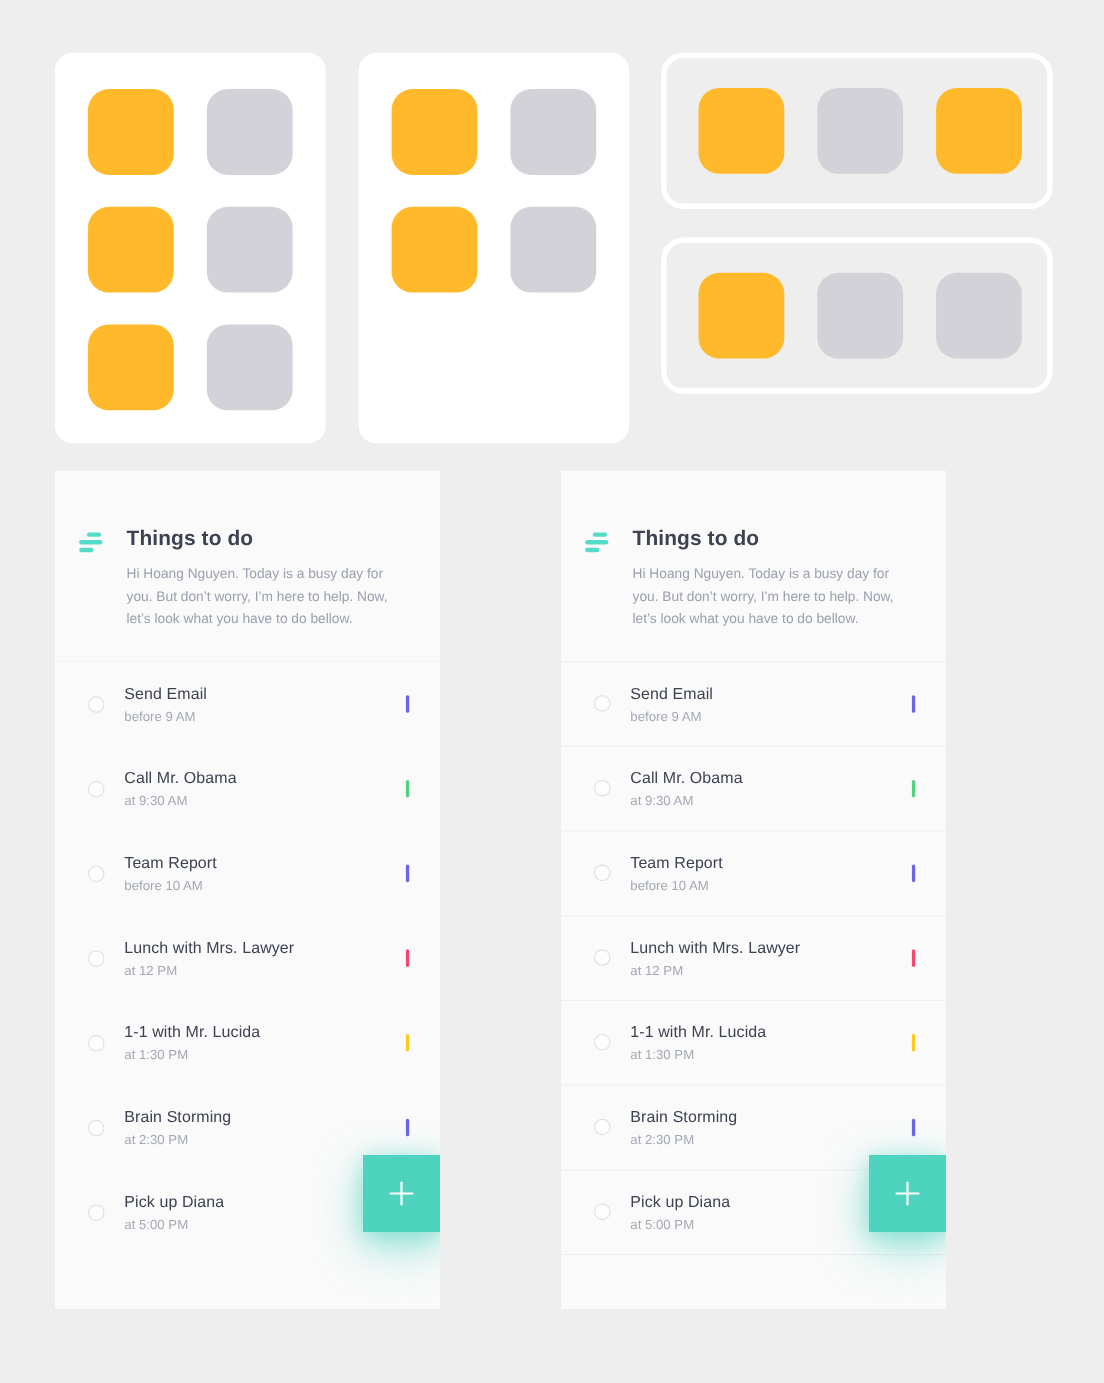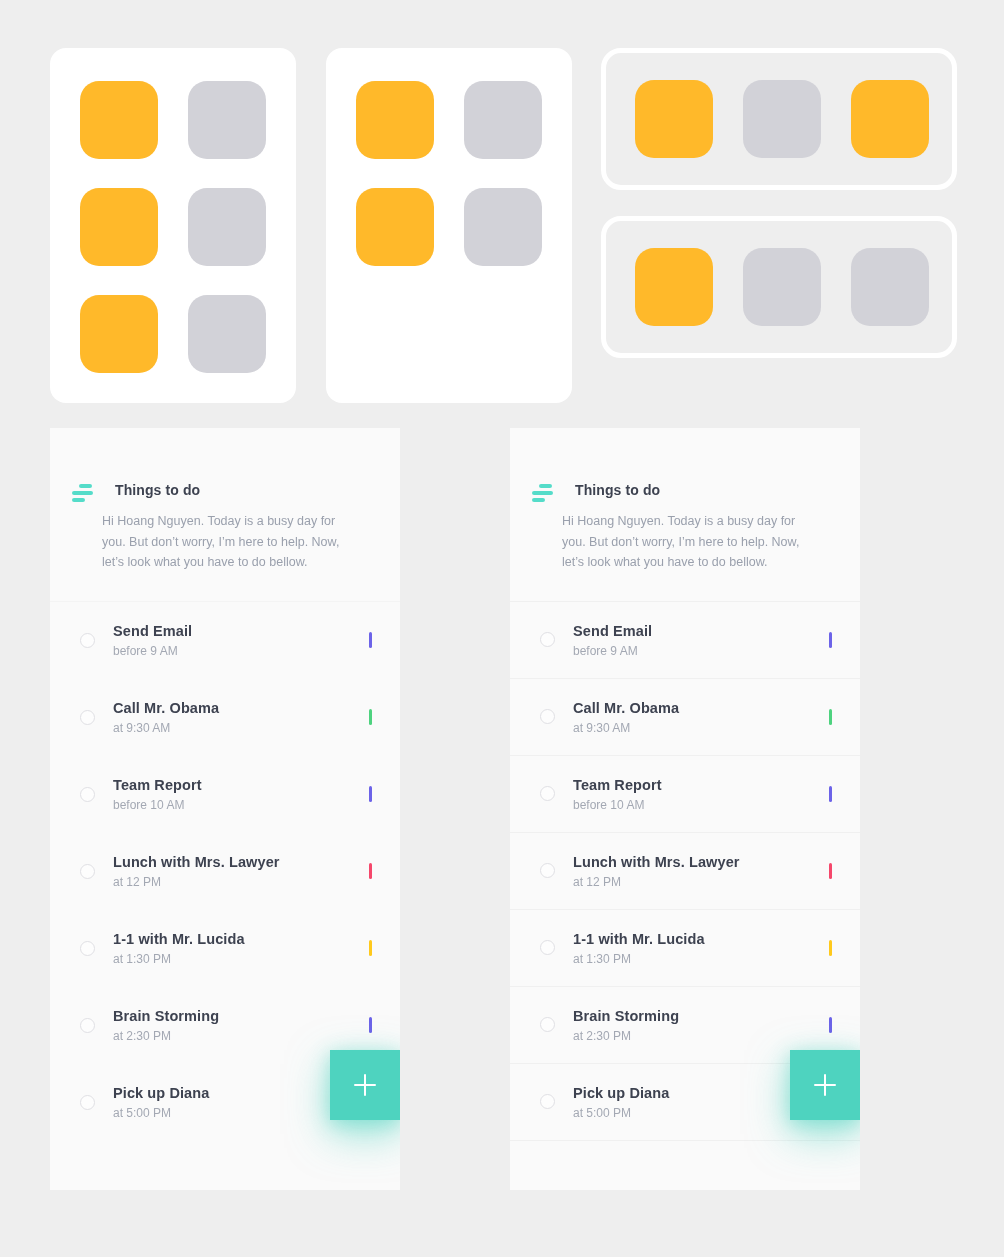--- a/index.html
+++ b/index.html
@@ -92,29 +92,29 @@
     height: 4px;
     border-radius: 2px;
     background: #55dcc9;
     margin-bottom: 3px;
   }
   .menu-icon i:nth-child(1) { width: 13px; margin-left: 7px; }
   .menu-icon i:nth-child(2) { width: 21px; margin-left: 0px; }
   .menu-icon i:nth-child(3) { width: 13px; margin-left: 0px; }
 
   .panel-title {
-    font-size: 14px;
+    font-size: 19px;
     font-weight: bold;
     color: #3d4250;
     letter-spacing: .1px;
     margin-left: 35px;
     line-height: 20px;
   }
   .panel-sub {
-    margin-left: 22px;
+    margin-left: 35px;
     margin-top: 11px;
     font-size: 12.5px;
     line-height: 20.5px;
     color: #9aa0ad;
     max-width: 252px;
   }
 
   
   .todo-list { display: block; }
 
@@ -132,21 +132,21 @@
     width: 15px; height: 15px;
     border-radius: 50%;
     border: 1.3px solid #e0e0e4;
     background: #fdfdfd;
     flex: 0 0 auto;
   }
 
   .todo-text { margin-left: 18px; flex: 1 1 auto; }
   .todo-title {
     font-size: 14.5px;
-    font-weight: bold;
+    font-weight: normal;
     color: #3d4250;
     letter-spacing: .1px;
     line-height: 18px;
   }
   .todo-time {
     font-size: 12px;
     color: #a3a8b3;
     margin-top: 4px;
     line-height: 14px;
   }

